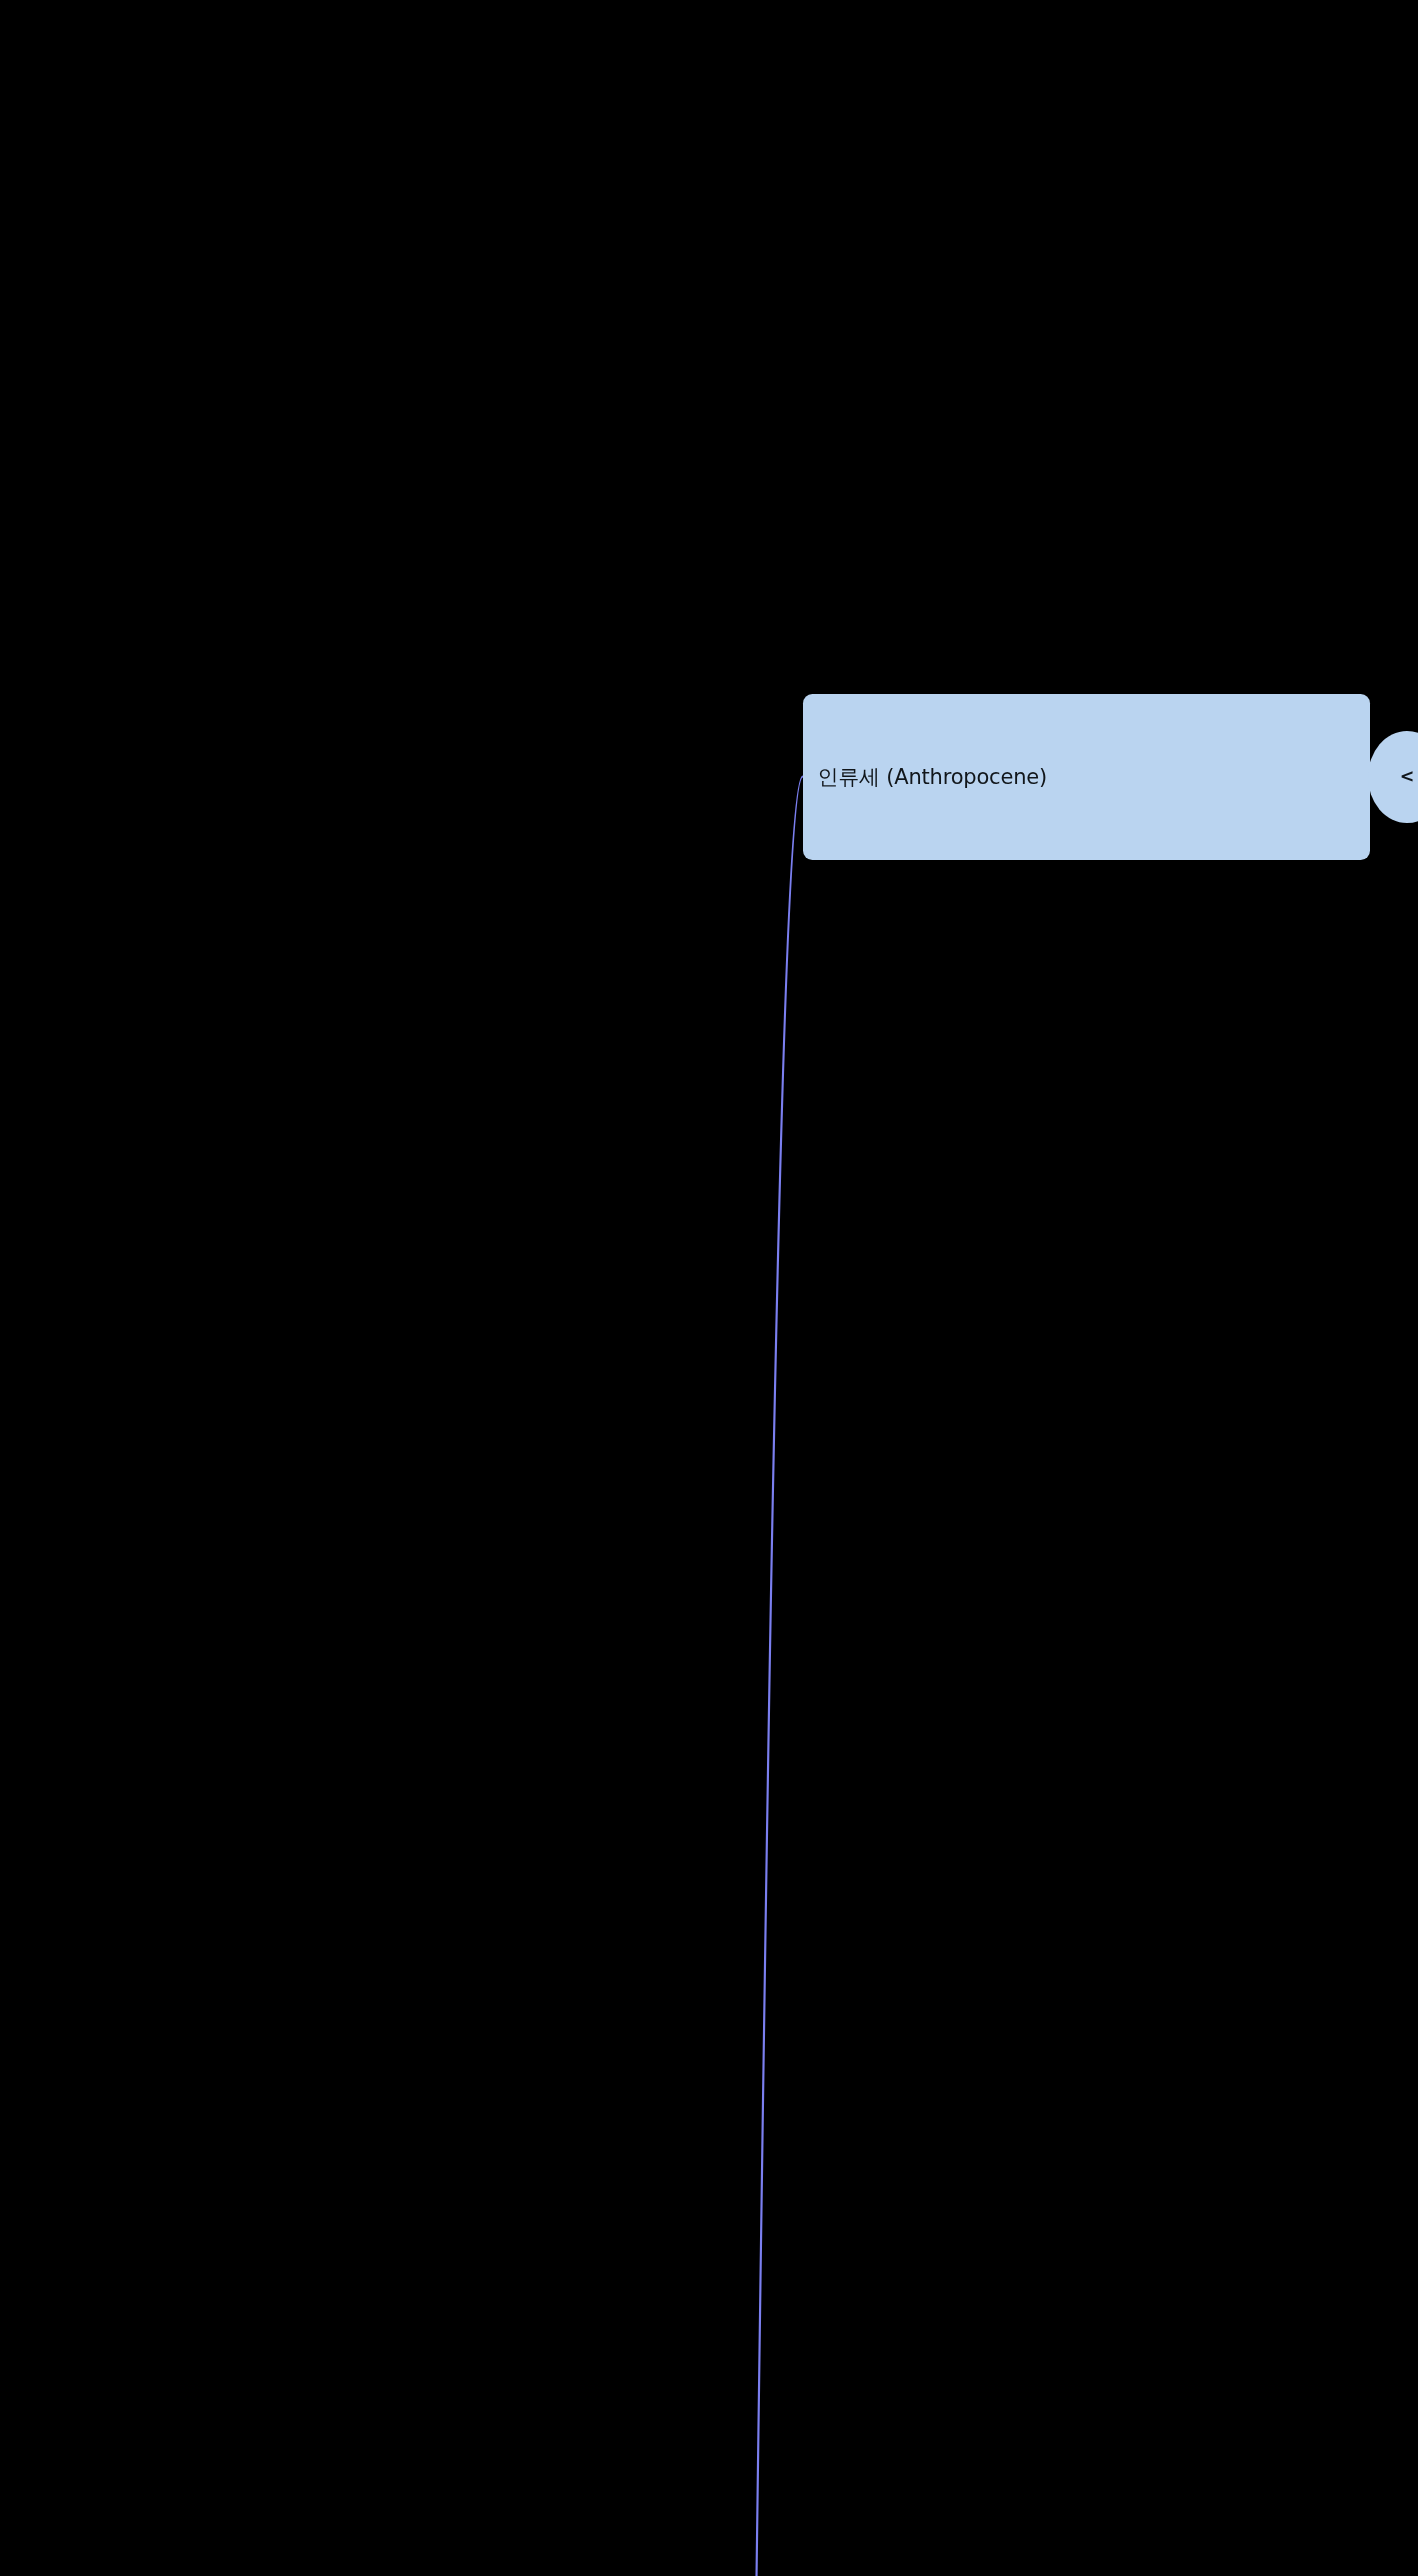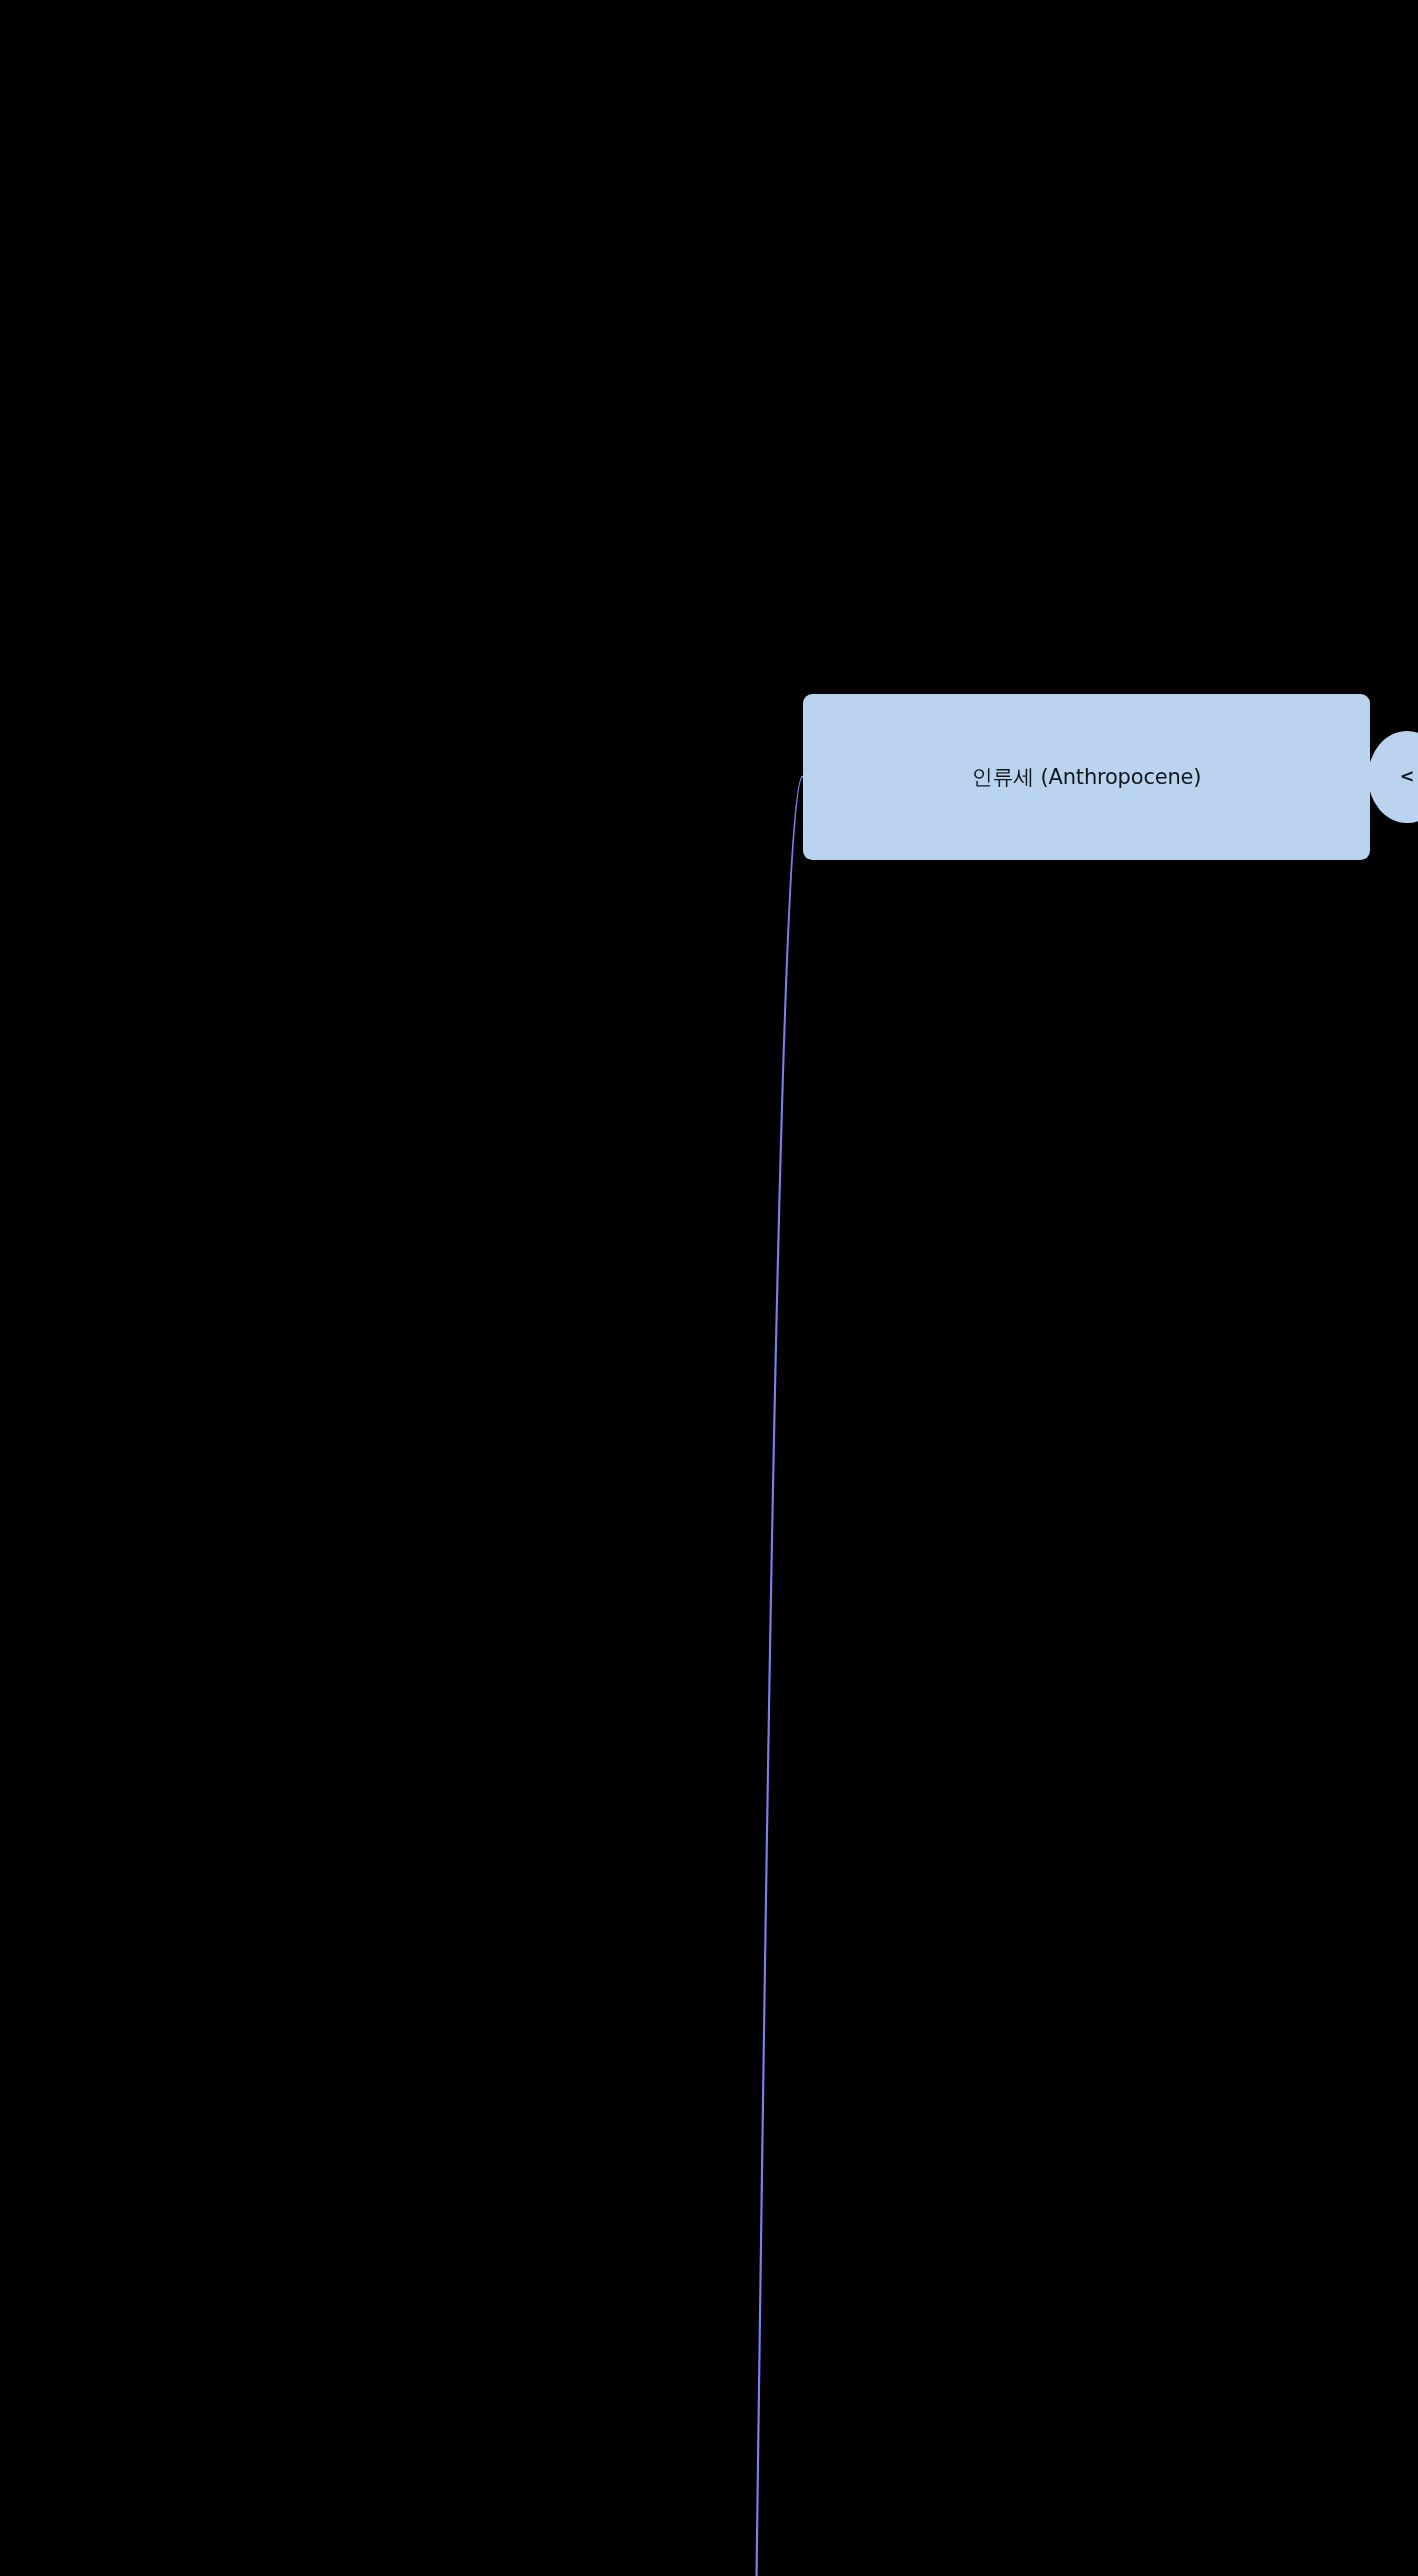--- a/index.html
+++ b/index.html
@@ -34,21 +34,20 @@
     letter-spacing: -0.2px;
   }
   .node-label {
     display: block;
     width: 100%;
   }
   .node-branch {
     background: #bad4f0;
     padding: 0 14.4px;
     font-size: 21px;
-    text-align: center;
   }
   .collapse-marker {
     position: absolute;
     display: flex;
     align-items: center;
     justify-content: center;
     border-radius: 50%;
     color: #11161b;
     font-size: 17.5px;
     font-weight: 600;

